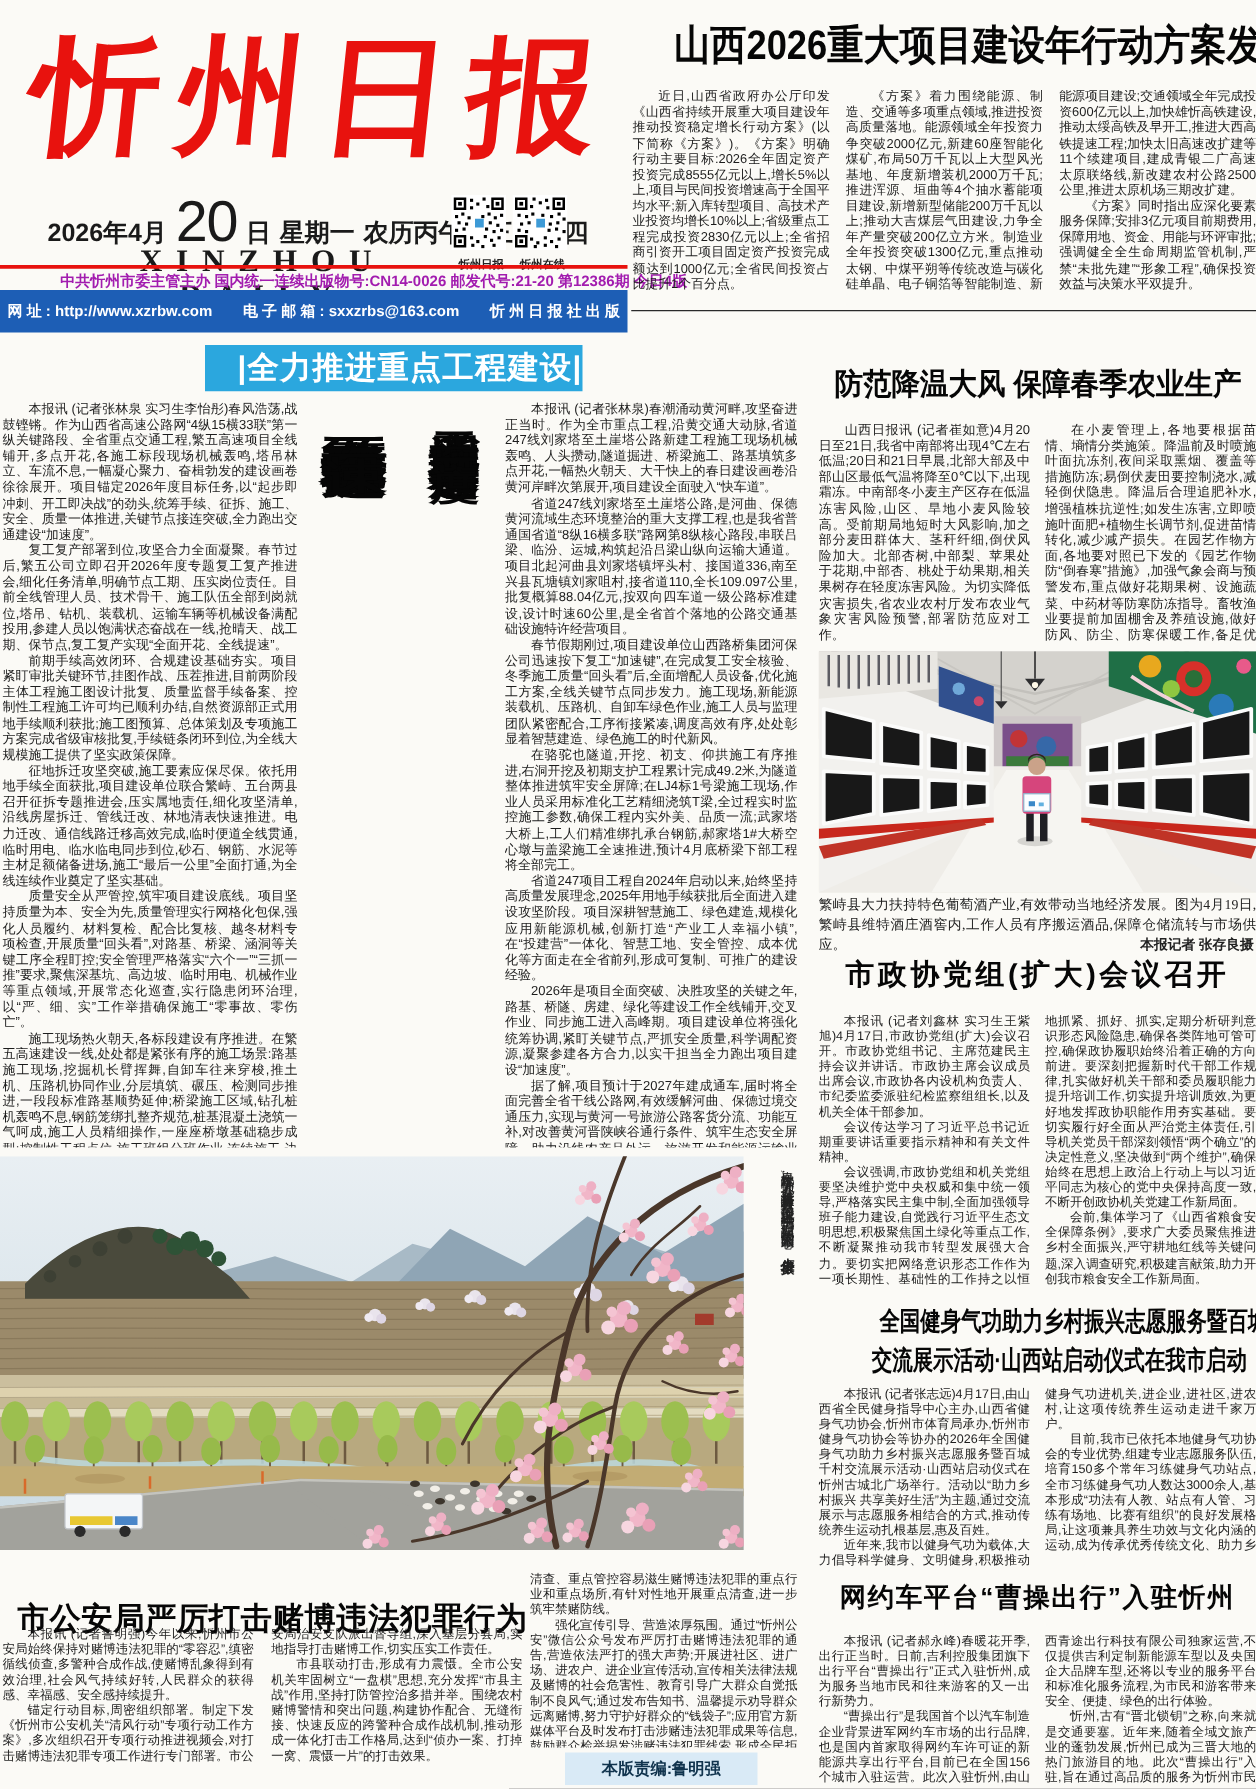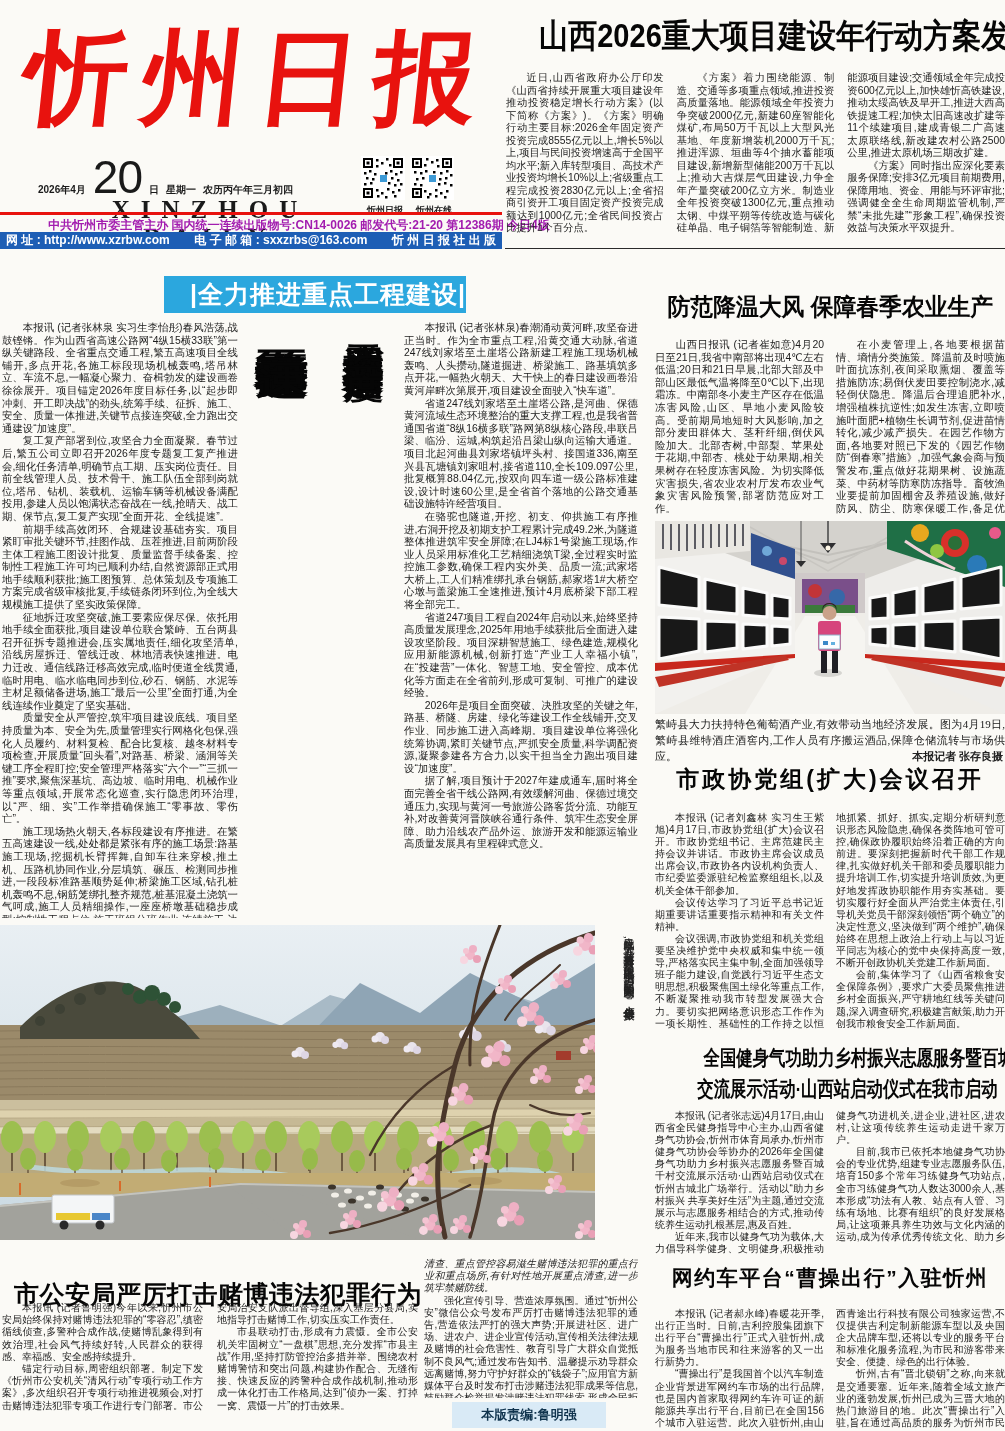--- a/index.html
+++ b/index.html
@@ -1,42 +1,42 @@
 <!DOCTYPE html>
 <html><head>
 <meta charset="utf-8">
 <style>
   html,body{margin:0;padding:0;background:#888;}
   .page{position:relative;width:1005px;height:1431px;margin:0 auto;background:#fbfaf6;
         font-family:"Liberation Sans","DejaVu Sans",sans-serif;color:#1a1a1a;overflow:hidden;}
   .abs{position:absolute;}
   p{margin:0;text-indent:2em;}
-  p.ni{text-indent:0;font-style:italic;}
+  p.ni{text-indent:0;}
   .bt{font-size:10.4px;line-height:12.6px;text-align:justify;overflow:hidden;color:#1c1c1c;}
   .bt-sm{font-size:10px;line-height:12.1px;}
   .c2{column-count:2;column-gap:12px;}
   .c3{column-count:3;column-gap:13px;}
   .hl{font-weight:900;color:#060606;white-space:nowrap;text-align:center;}
   .sx{display:inline-block;transform-origin:50% 50%;}
   .serif{font-family:"Liberation Serif","DejaVu Serif",serif;}
 
   
   .mast-title{left:12px;top:6px;width:492px;height:148px;line-height:146px;text-align:center;
     font-weight:900;font-size:102px;letter-spacing:14px;color:#e8120e;
     transform:skewX(-6deg);font-family:"Liberation Serif","DejaVu Serif",serif;}
   .dateline{left:38px;top:150px;width:340px;display:flex;align-items:baseline;gap:7px;white-space:nowrap;}
-  .dl-sm{font-size:10px;font-weight:bold;}
+  .dl-sm{font-size:20px;font-weight:bold;}
   .dl-day{font-size:46px;font-weight:500;letter-spacing:-1px;text-align:center;}
   .eng-title{left:55px;top:196px;width:310px;text-align:center;font-size:25px;font-weight:bold;letter-spacing:11px;}
   .qr{width:44px;height:44px;}
   .qr-label{width:48px;text-align:center;font-size:9px;font-weight:bold;color:#222;}
   .red-rule{left:0;top:212px;width:502px;height:3px;background:#e8120e;}
   .pub-line{left:0;top:217px;width:502px;text-align:center;font-size:12px;font-weight:bold;white-space:nowrap;color:#a21caf;padding-left:48px;}
   .blue-bar{left:0;top:232px;width:502px;height:17px;background:#1d5eb5;color:#fff;font-size:12px;font-weight:bold;
-    display:flex;justify-content:space-between;align-items:center;padding:0 6px;box-sizing:border-box;white-space:nowrap;}
+    display:flex;justify-content:space-between;align-items:center;padding:17px 6px;box-sizing:border-box;white-space:nowrap;}
 
   
   .lead-hl{left:505px;top:14px;width:500px;font-size:33px;}
   .lead-body{left:506px;top:72px;width:499px;height:170px;font-size:10.3px;line-height:12.5px;}
   .lead-rule{left:505px;top:248px;width:500px;border-top:1.5px solid #2a2a2a;}
 
   
   .banner{left:164px;top:276px;width:302px;height:37px;background:#2ba7de;color:#fff;
     font-size:25px;font-weight:bold;text-align:right;line-height:37px;letter-spacing:1px;}
   .fanwu-body{left:2px;top:322px;width:236px;height:596px;}
@@ -213,20 +213,21 @@
     <p>质量安全从严管控,筑牢项目建设底线。项目坚持质量为本、安全为先,质量管理实行网格化包保,强化人员履约、材料复检、配合比复核、越冬材料专项检查,开展质量“回头看”,对路基、桥梁、涵洞等关键工序全程盯控;安全管理严格落实“六个一”“三抓一推”要求,聚焦深基坑、高边坡、临时用电、机械作业等重点领域,开展常态化巡查,实行隐患闭环治理,以“严、细、实”工作举措确保施工“零事故、零伤亡”。</p>
     <p>施工现场热火朝天,各标段建设有序推进。在繁五高速建设一线,处处都是紧张有序的施工场景:路基施工现场,挖掘机长臂挥舞,自卸车往来穿梭,推土机、压路机协同作业,分层填筑、碾压、检测同步推进,一段段标准路基顺势延伸;桥梁施工区域,钻孔桩机轰鸣不息,钢筋笼绑扎整齐规范,桩基混凝土浇筑一气呵成,施工人员精细操作,一座座桥墩基础稳步成型;控制性工程点位,施工班组分班作业,连续施工,边坡防护、涵洞工程、排水系统作业同步实施,现场指挥调度有序,工序衔接紧凑高效。全线各标段比进度、比质量、比安全,机械与人流交织联动,呈现出一派稳步推进、梯次延伸的火热建设态势。</p>
   </div>
 
   <div class="abs vhead vh-fanwu">繁五高速建设全线铺开各标段全面提速</div>
   <div class="abs vhead vh-shengdao">省道二四七刘家塔至土崖塔段建设开启加速度</div>
 
   <div class="abs bt shengdao-body">
     <p>本报讯 (记者张林泉)春潮涌动黄河畔,攻坚奋进正当时。作为全市重点工程,沿黄交通大动脉,省道247线刘家塔至土崖塔公路新建工程施工现场机械轰鸣、人头攒动,隧道掘进、桥梁施工、路基填筑多点开花,一幅热火朝天、大干快上的春日建设画卷沿黄河岸畔次第展开,项目建设全面驶入“快车道”。</p>
     <p>省道247线刘家塔至土崖塔公路,是河曲、保德黄河流域生态环境整治的重大支撑工程,也是我省普通国省道“8纵16横多联”路网第8纵核心路段,串联吕梁、临汾、运城,构筑起沿吕梁山纵向运输大通道。项目北起河曲县刘家塔镇坪头村、接国道336,南至兴县瓦塘镇刘家咀村,接省道110,全长109.097公里,批复概算88.04亿元,按双向四车道一级公路标准建设,设计时速60公里,是全省首个落地的公路交通基础设施特许经营项目。</p>
+    <p>春节假期刚过,项目建设单位山西路桥集团河保公司迅速按下复工“加速键”,在完成复工安全核验、冬季施工质量“回头看”后,全面增配人员设备,优化施工方案,全线关键节点同步发力。施工现场,新能源装载机、压路机、自卸车绿色作业,施工人员与监理团队紧密配合,工序衔接紧凑,调度高效有序,处处彰显着智慧建造、绿色施工的时代新风。</p>
     <p>在骆驼也隧道,开挖、初支、仰拱施工有序推进,右洞开挖及初期支护工程累计完成49.2米,为隧道整体推进筑牢安全屏障;在LJ4标1号梁施工现场,作业人员采用标准化工艺精细浇筑T梁,全过程实时监控施工参数,确保工程内实外美、品质一流;武家塔大桥上,工人们精准绑扎承台钢筋,郝家塔1#大桥空心墩与盖梁施工全速推进,预计4月底桥梁下部工程将全部完工。</p>
     <p>省道247项目工程自2024年启动以来,始终坚持高质量发展理念,2025年用地手续获批后全面进入建设攻坚阶段。项目深耕智慧施工、绿色建造,规模化应用新能源机械,创新打造“产业工人幸福小镇”,在“投建营”一体化、智慧工地、安全管控、成本优化等方面走在全省前列,形成可复制、可推广的建设经验。</p>
     <p>2026年是项目全面突破、决胜攻坚的关键之年,路基、桥隧、房建、绿化等建设工作全线铺开,交叉作业、同步施工进入高峰期。项目建设单位将强化统筹协调,紧盯关键节点,严抓安全质量,科学调配资源,凝聚参建各方合力,以实干担当全力跑出项目建设“加速度”。</p>
     <p>据了解,项目预计于2027年建成通车,届时将全面完善全省干线公路网,有效缓解河曲、保德过境交通压力,实现与黄河一号旅游公路客货分流、功能互补,对改善黄河晋陕峡谷通行条件、筑牢生态安全屏障、助力沿线农产品外运、旅游开发和能源运输业高质量发展具有里程碑式意义。</p>
   </div>
 
   <div class="abs hl weather-hl">
     <span class="sx" style="transform:scaleX(0.95);">防范降温大风 保障春季农业生产</span>
   </div>
   <div class="abs bt c2 weather-body">

